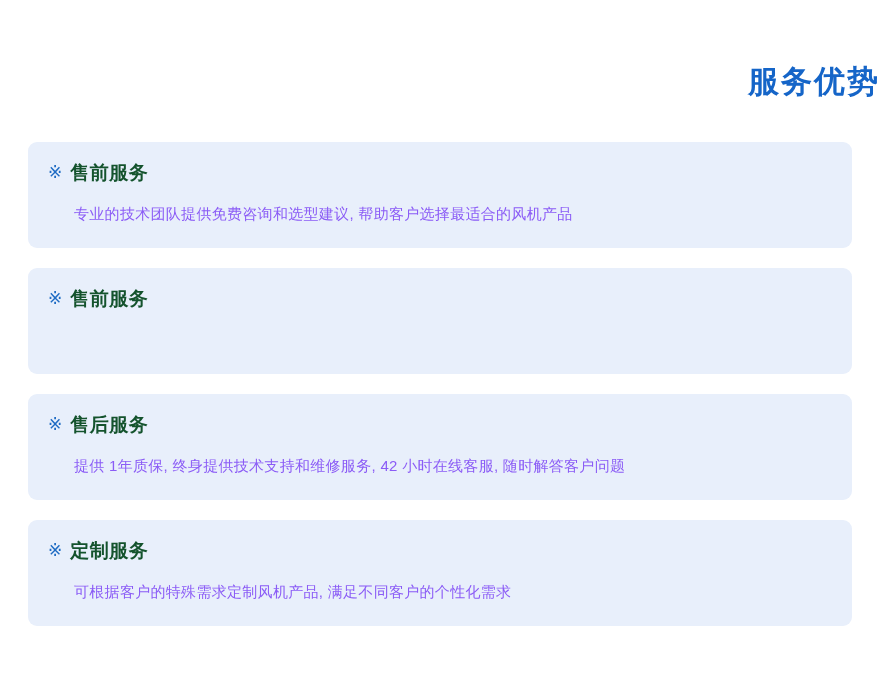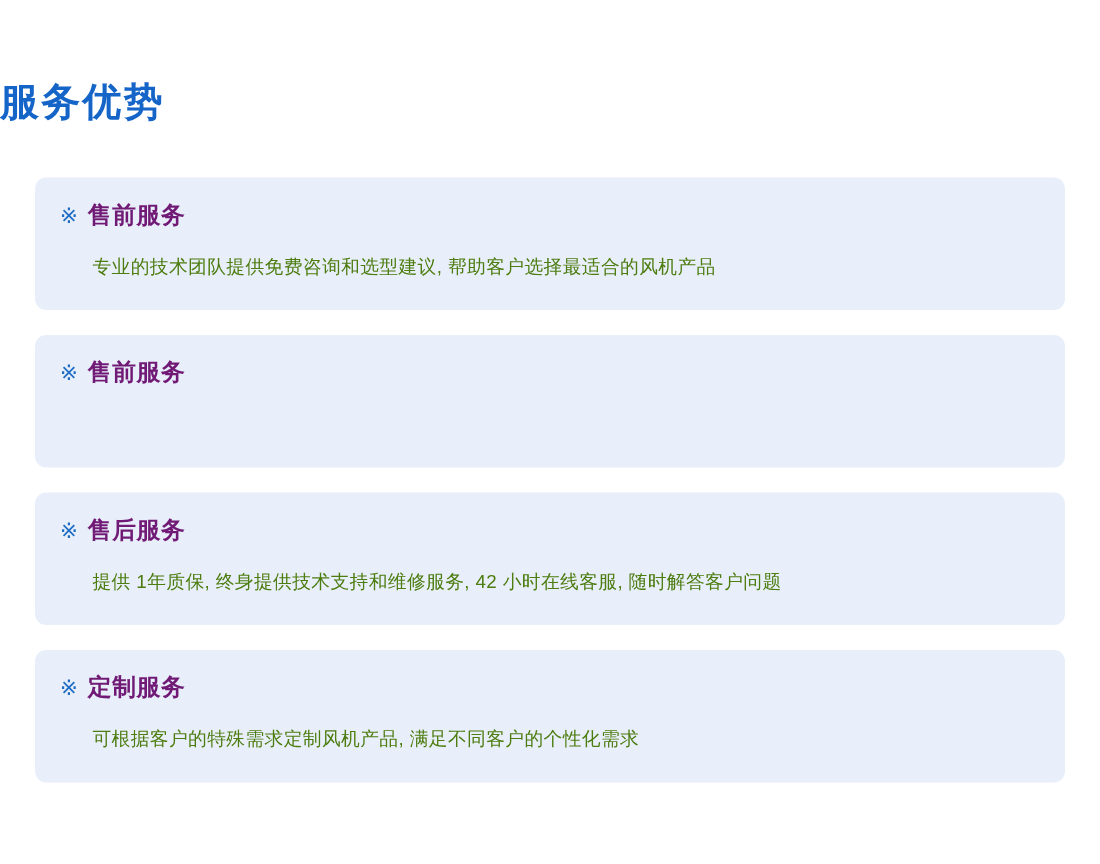--- a/index.html
+++ b/index.html
@@ -13,21 +13,21 @@
     font-family: "Liberation Sans", "DejaVu Sans", sans-serif;
     overflow: hidden;
   }
   .page {
     position: relative;
     width: 880px;
     height: 691px;
     box-sizing: border-box;
   }
   .page-title {
-    text-align: left;
+    text-align: right;
     color: #1565c8;
     font-size: 31px;
     font-weight: bold;
     letter-spacing: 2px;
     line-height: 1;
     margin: 0;
     padding-top: 66px;
   }
   .cards {
     margin-top: 45px;
@@ -52,28 +52,28 @@
     line-height: 1.25;
   }
   .marker-icon {
     color: #1f6cc4;
     font-size: 17px;
     font-weight: normal;
     line-height: 1;
     display: inline-block;
   }
   .card-title {
-    color: #701a75;
+    color: #14532d;
     font-size: 19px;
     font-weight: bold;
     letter-spacing: 0.5px;
     line-height: 1.25;
   }
   .card-body {
-    color: #4d7c0f;
+    color: #8b5cf6;
     font-size: 15px;
     line-height: 1.6;
     margin-top: 17px;
     margin-left: 26px;
     letter-spacing: 0.3px;
   }
 </style>
 </head>
 <body>
 

